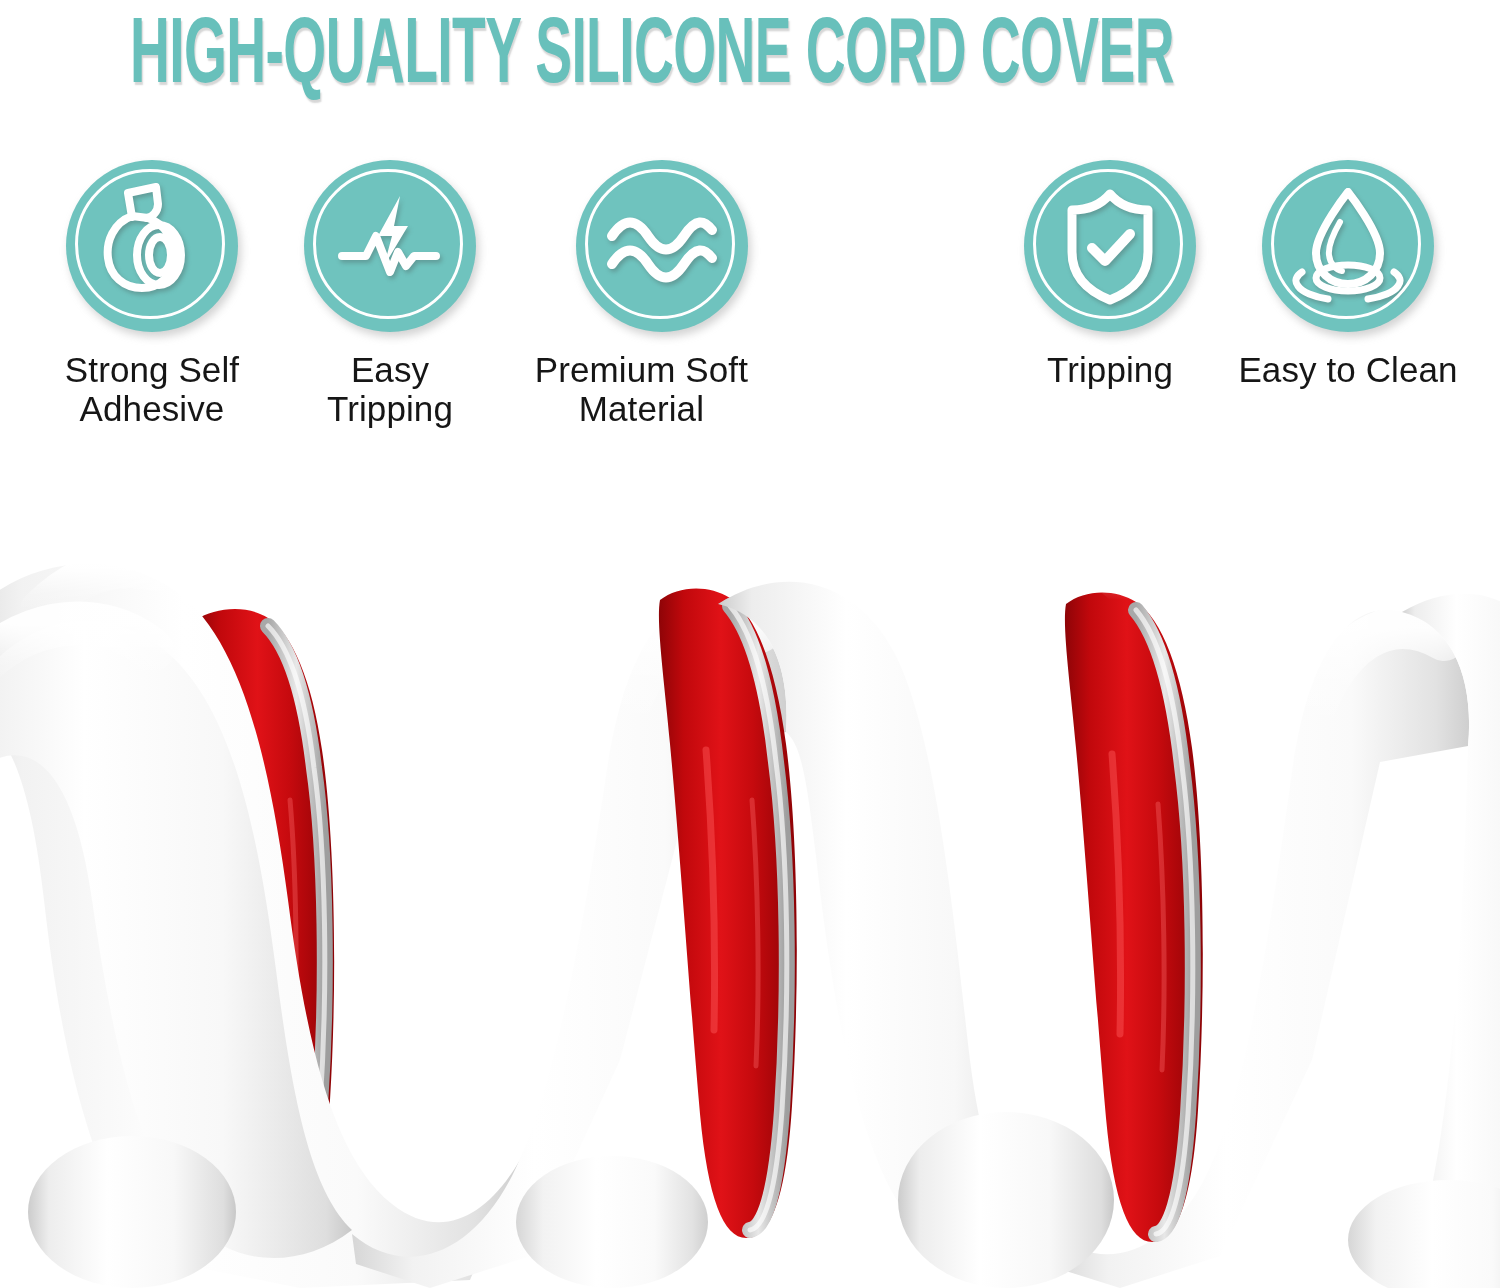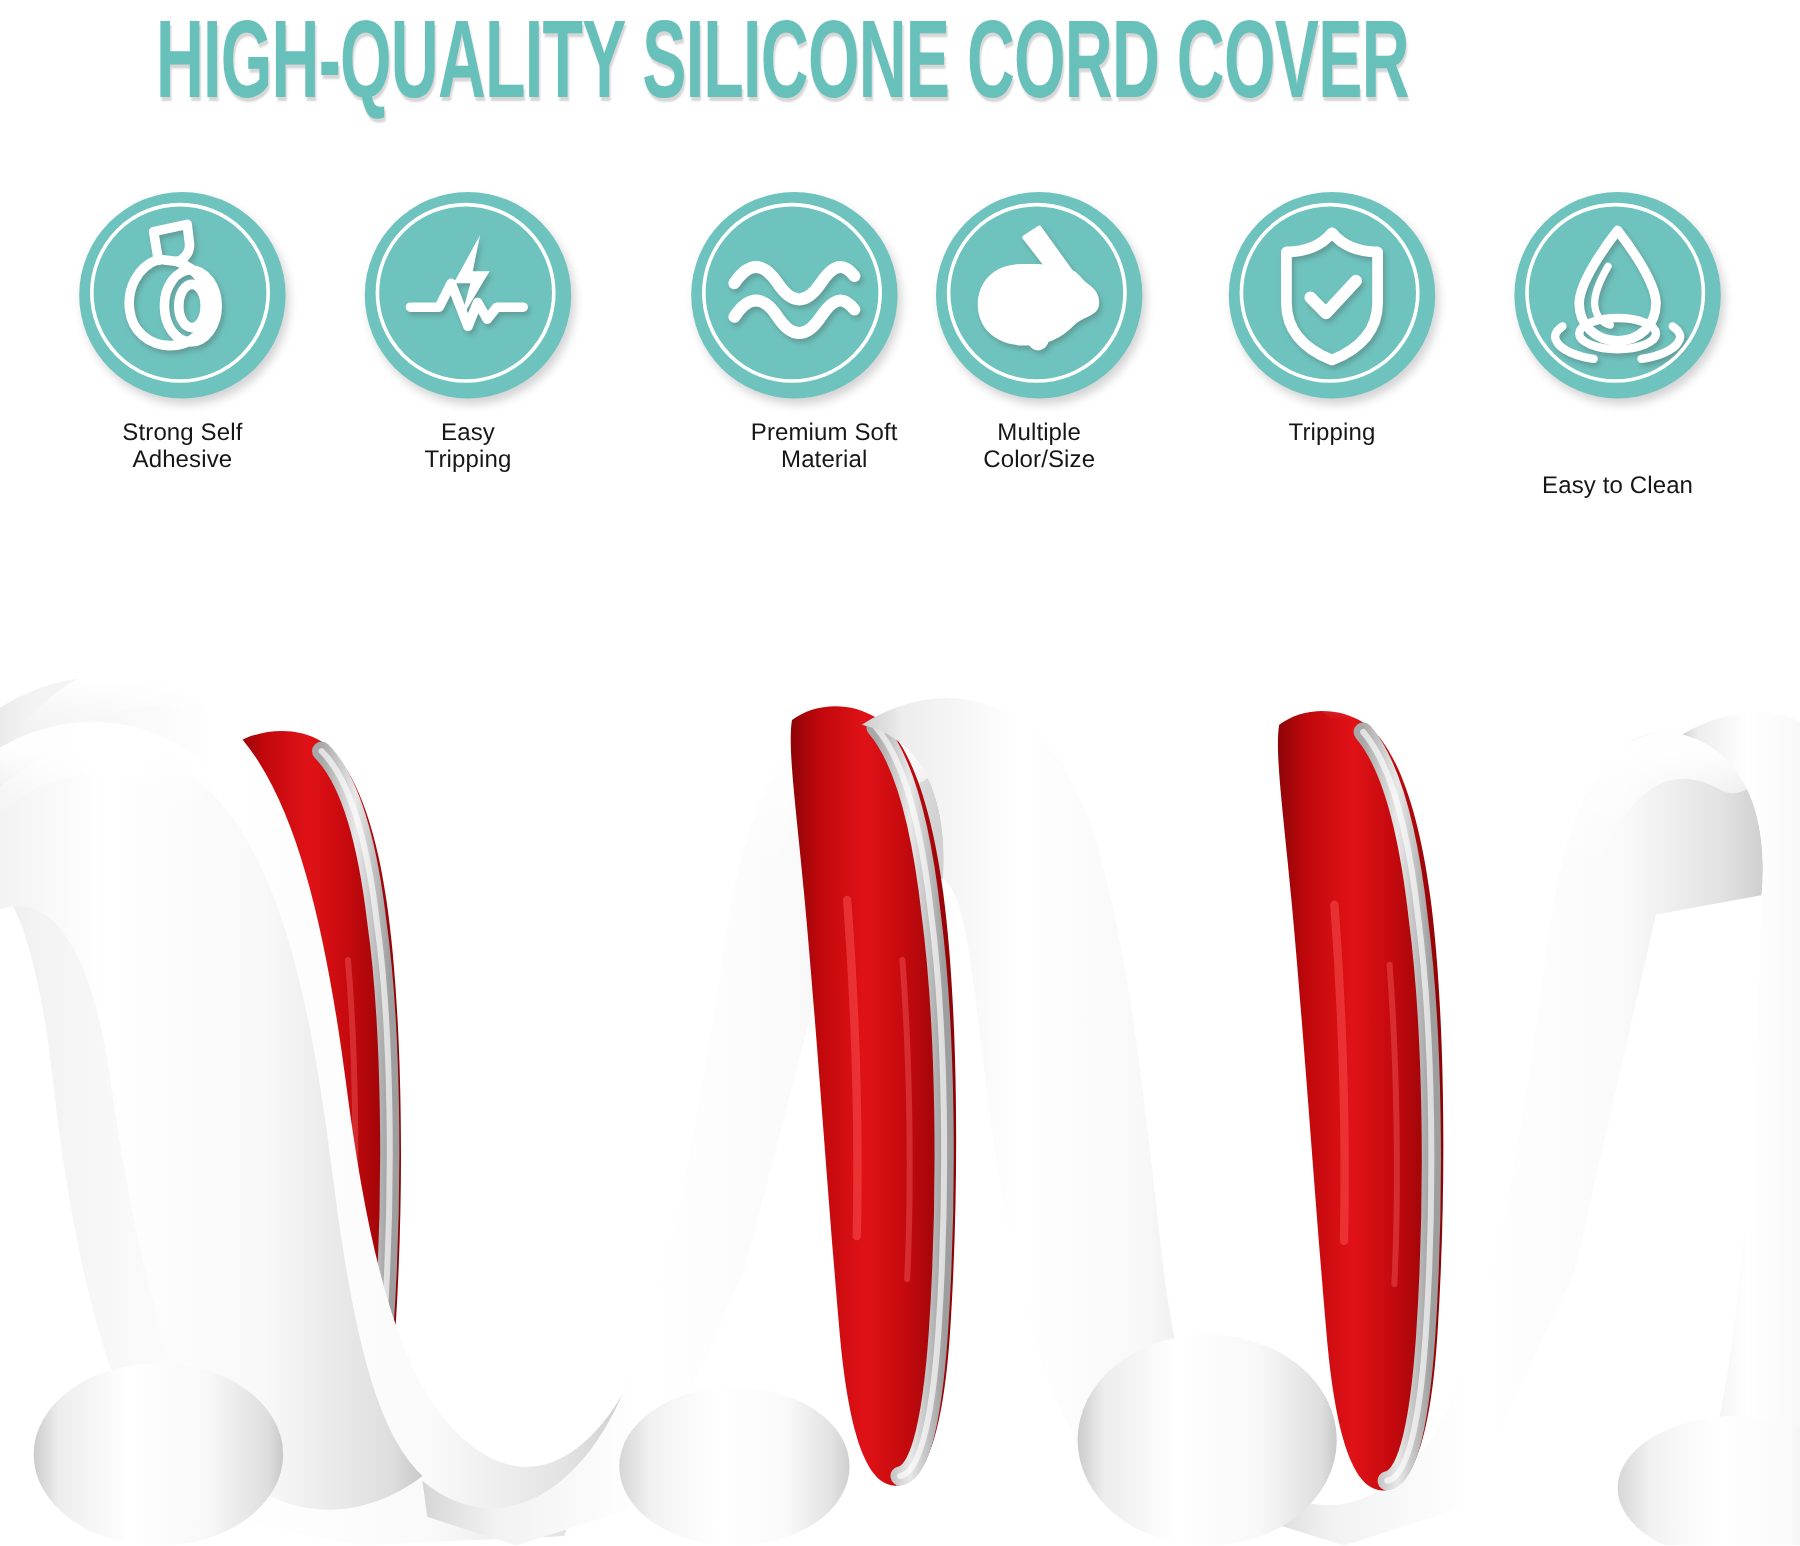--- a/index.html
+++ b/index.html
@@ -57,21 +57,21 @@
   .badge svg .st{
     fill:none;stroke:#ffffff;stroke-width:8;
     stroke-linecap:round;stroke-linejoin:round;
   }
   .badge svg .sf{fill:#ffffff;stroke:none;}
   .glyph{filter:drop-shadow(2px 3px 2px rgba(80,110,108,0.45));}
 
   .caption{
     margin-top:18px;
     text-align:center;
-    font-size:20px;
+    font-size:35px;
     line-height:1.12;
     color:#161616;
     font-family:"Liberation Sans", sans-serif;
     letter-spacing:0.1px;
     white-space:pre-line;
   }
 
   
   .product{
     position:absolute;left:0;top:500px;width:1500px;height:788px;
@@ -130,56 +130,34 @@
           <g class="glyph">
             <path class="st" style="stroke-width:10" d="M36 76 C48 58 60 58 72 76 C84 94 96 94 108 76 C120 58 128 60 136 70"></path>
             <path class="st" style="stroke-width:10" d="M36 104 C48 86 60 86 72 104 C84 122 96 122 108 104 C120 86 128 88 136 98"></path>
           </g>
         </svg>
       </div>
       <div class="caption">Premium Soft
 Material</div>
     </div>
 
-    <div class="feature" style="left:746px;">
-      <div class="badge">
-        <svg viewBox="0 0 172 172" aria-hidden="true">
-          <g class="glyph">
-
-            <path class="sf" d="M72 60 C44 60 33 80 35 98 C37 116 52 128 74 128 C92 128 104 122 114 112
-                                 C124 102 136 104 136 92 C136 80 126 78 120 70 C112 60 94 60 72 60 Z
-                                 M62 78 a8 9 0 1 0 0.1 0 Z
-                                 M55 104 a8 9 0 1 0 0.1 0 Z
-                                 M85 112 a9 10 0 1 0 0.1 0 Z
-                                 M96 84 a8 9 0 1 0 0.1 0 Z"></path>
-
-            <path class="sf" d="M74 38 L86 30 L112 66 L102 74 Z"></path>
-
-            <path class="sf" d="M101 72 L112 64 L124 82 C126 86 121 92 116 90 Z"></path>
-            <path class="st" style="stroke-width:4" d="M74 38 L86 30 L112 66 L102 74 Z"></path>
-          </g>
-        </svg>
-      </div>
-      <div class="caption">Multiple
-Color/Size</div>
-    </div>
 
     <div class="feature" style="left:990px;">
       <div class="badge">
         <svg viewBox="0 0 172 172" aria-hidden="true">
           <g class="glyph">
             <path class="st" style="stroke-width:9" d="M86 34 C76 46 62 50 48 50 L48 92 C48 118 66 132 86 140 C106 132 124 118 124 92 L124 50 C110 50 96 46 86 34 Z"></path>
             <path class="st" style="stroke-width:10" d="M68 88 L81 101 L106 74"></path>
           </g>
         </svg>
       </div>
       <div class="caption">Tripping</div>
     </div>
 
-    <div class="feature" style="left:1228px;gap:44px;">
+    <div class="feature" style="left:1228px;">
       <div class="badge">
         <svg viewBox="0 0 172 172" aria-hidden="true">
           <g class="glyph">
 
             <path class="st" style="stroke-width:8" d="M86 32 C86 32 54 72 54 93 C54 111 68 124 86 124 C104 124 118 111 118 93 C118 72 86 32 86 32 Z"></path>
 
             <path class="st" style="stroke-width:6" d="M78 62 C70 76 66 86 67 95 C68 104 74 110 80 111"></path>
 
             <ellipse class="st" style="stroke-width:7" cx="86" cy="118" rx="32" ry="13"></ellipse>
             <path class="st" style="stroke-width:7" d="M40 112 C34 116 32 121 36 126 C40 132 52 137 66 139"></path>

